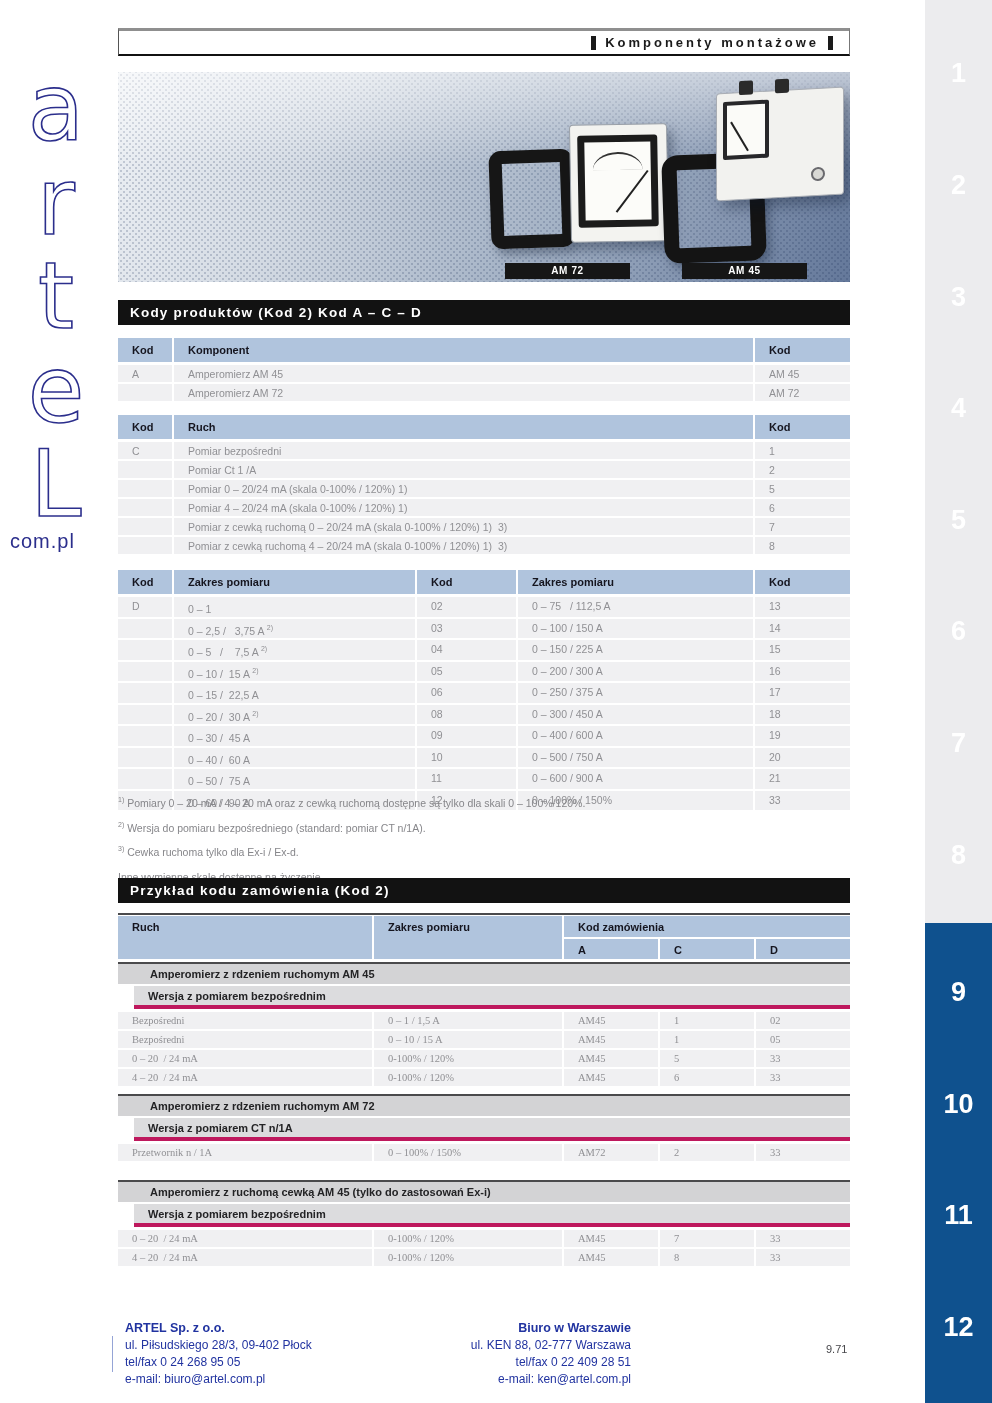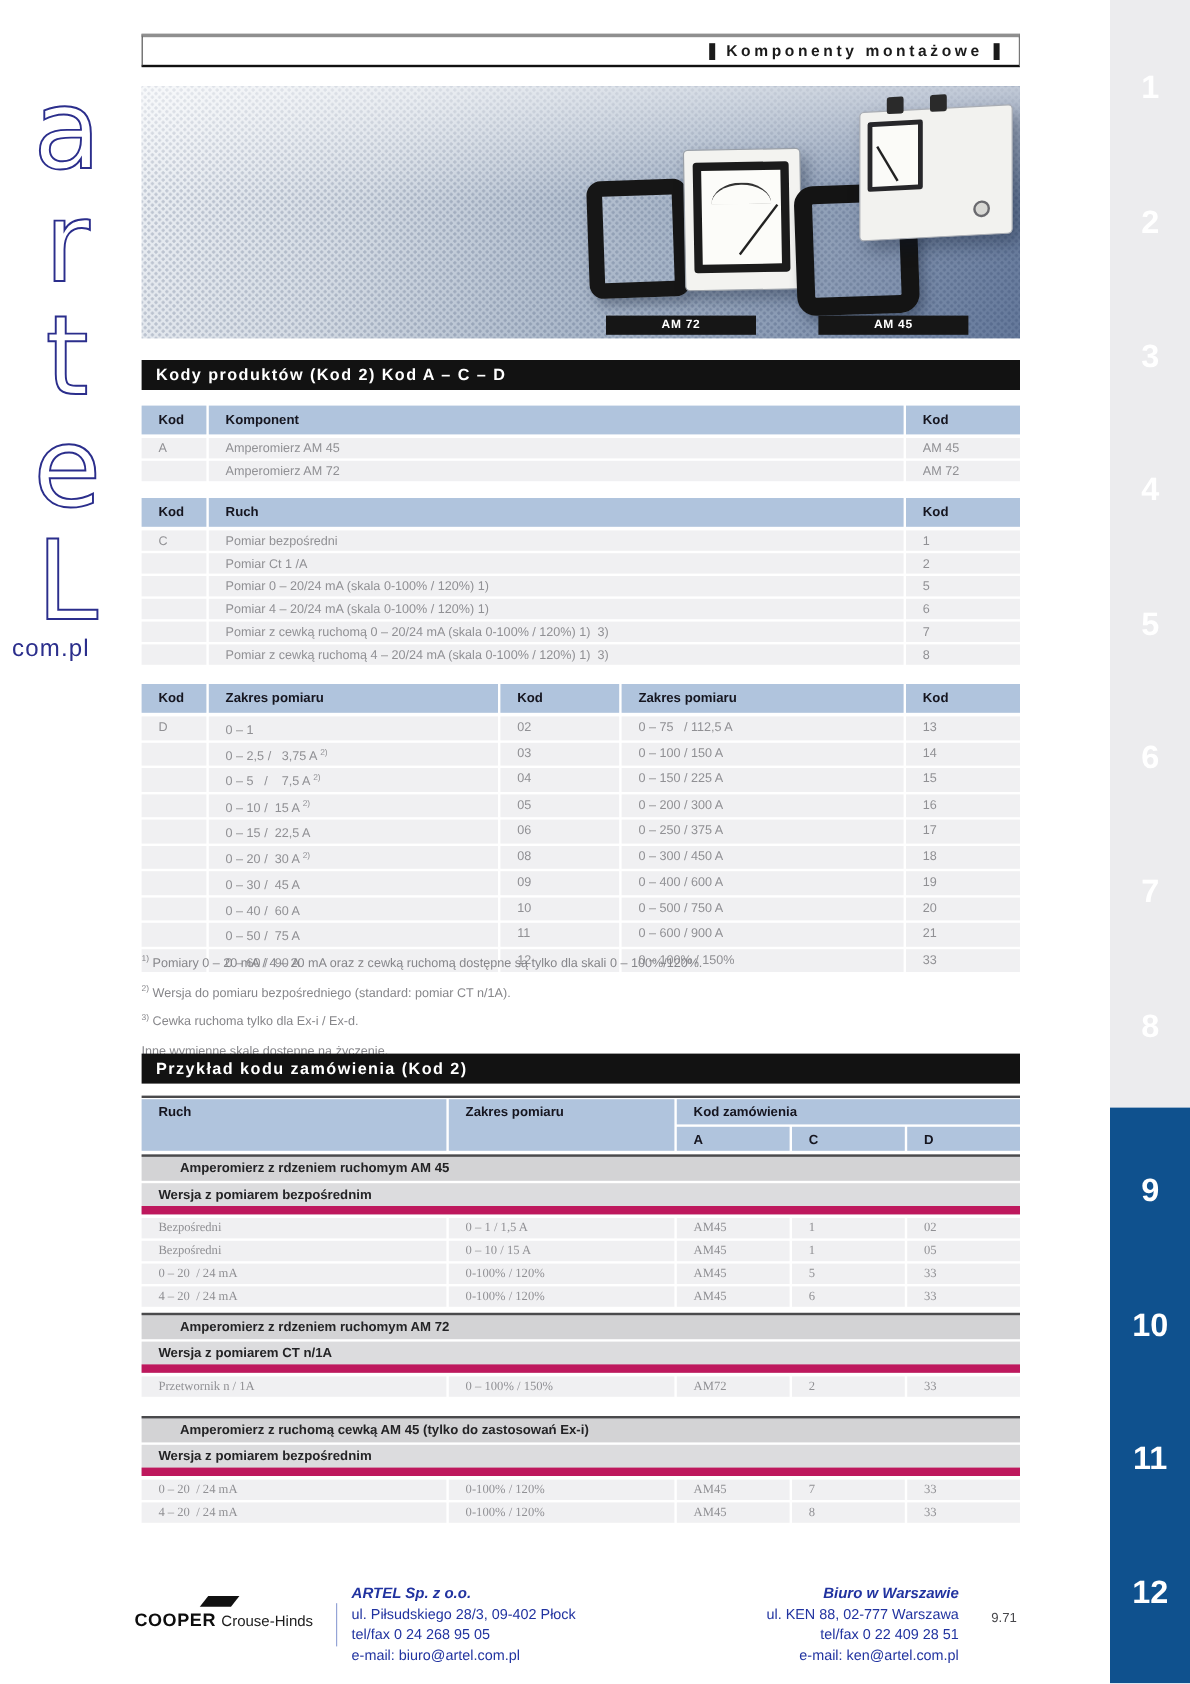--- a/index.html
+++ b/index.html
@@ -86,35 +86,35 @@
 
   
   .ord { position:absolute; left:0; width:732px; }
   .ord-head { display:grid; grid-template-columns:254px 188px 94px 94px 1fr; grid-template-rows:21px 20px; gap:2px;
               border-top:2px solid #4a4a4c; padding-top:1px; margin-bottom:3px; }
   .ord-head .span2 { grid-row:1 / span 2; }
   .ord-head .span3 { grid-column:3 / span 3; }
   .ohc { background:#b0c4dd; color:#15151f; font-weight:bold; font-size:11px; padding:5px 0 0 14px; }
   .grp-title { background:#d3d3d5; border-top:2px solid #4a4a4c; color:#232325; font-weight:bold; font-size:11px;
                padding:4px 0 3px 32px; line-height:13px; margin-bottom:2px; }
-  .grp-sub { background:#dcdcde; border-bottom:7px solid #be185d; color:#232325; font-weight:bold; font-size:11px;
-             padding:4px 0 2px 14px; line-height:13px; margin-bottom:3px; }
+  .grp-sub { background:#dcdcde; border-bottom:4px solid #be185d; color:#232325; font-weight:bold; font-size:11px;
+             padding:4px 0 2px 14px; line-height:13px; margin-bottom:3px;margin-left:16px; }
   .o1 { top:913px; } .o2 { top:1094px; } .o3 { top:1180px; }
 
   
   .footer { position:absolute; left:112px; top:1320px; width:740px; display:flex; }
   .cooper { position:relative; width:168px; padding-top:22px; }
   .cooper-flag { position:absolute; left:58px; top:10px; width:26px; height:9px; background:#111; transform:skewX(-38deg); }
   .cooper-word { font-weight:bold; font-size:15px; color:#0d0d0d; letter-spacing:.5px; }
   .cooper-sub { font-size:12.5px; color:#1c1c1c; }
   .v-div { width:1px; height:36px; background:#95a4d6; margin:16px 12px 0 0; }
   .f-col { color:#2133a0; font-size:12px; line-height:17px; }
   .f-company { width:208px; }
   .f-office { width:250px; margin-left:48px; text-align:right; }
-  .f-name { font-weight:bold; font-size:12.5px;font-style:italic; }
+  .f-name { font-weight:bold; font-size:12.5px; }
   .page-number { position:absolute; left:826px; top:1343px; font-size:11px; color:#47474b; }
 </style>
 </head>
 <body>
 
 <div class="page">
 
   <aside class="logo-col">
     <svg width="104" height="470" viewBox="0 0 104 470">
       <g font-family="DejaVu Sans, sans-serif" font-size="92" fill="none" stroke="#2b2e8c" stroke-width="1.6" text-anchor="middle">
@@ -386,25 +386,20 @@
           <div class="dc">0-100% / 120%</div>
           <div class="dc">AM45</div>
           <div class="dc">8</div>
           <div class="dc">33</div>
         </div>
     </div>
 
   </main>
 
   <footer class="footer">
-    <div class="cooper">
-      <div class="cooper-flag"></div>
-      <span class="cooper-word">COOPER</span>
-      <span class="cooper-sub">Crouse-Hinds</span>
-    </div>
     <div class="v-div"></div>
     <div class="f-col f-company">
       <div class="f-name">ARTEL Sp. z o.o.</div>
       <div>ul. Piłsudskiego 28/3, 09-402 Płock</div>
       <div>tel/fax 0 24 268 95 05</div>
       <div>e-mail: biuro@artel.com.pl</div>
     </div>
     <div class="f-col f-office">
       <div class="f-name">Biuro w Warszawie</div>
       <div>ul. KEN 88, 02-777 Warszawa</div>

